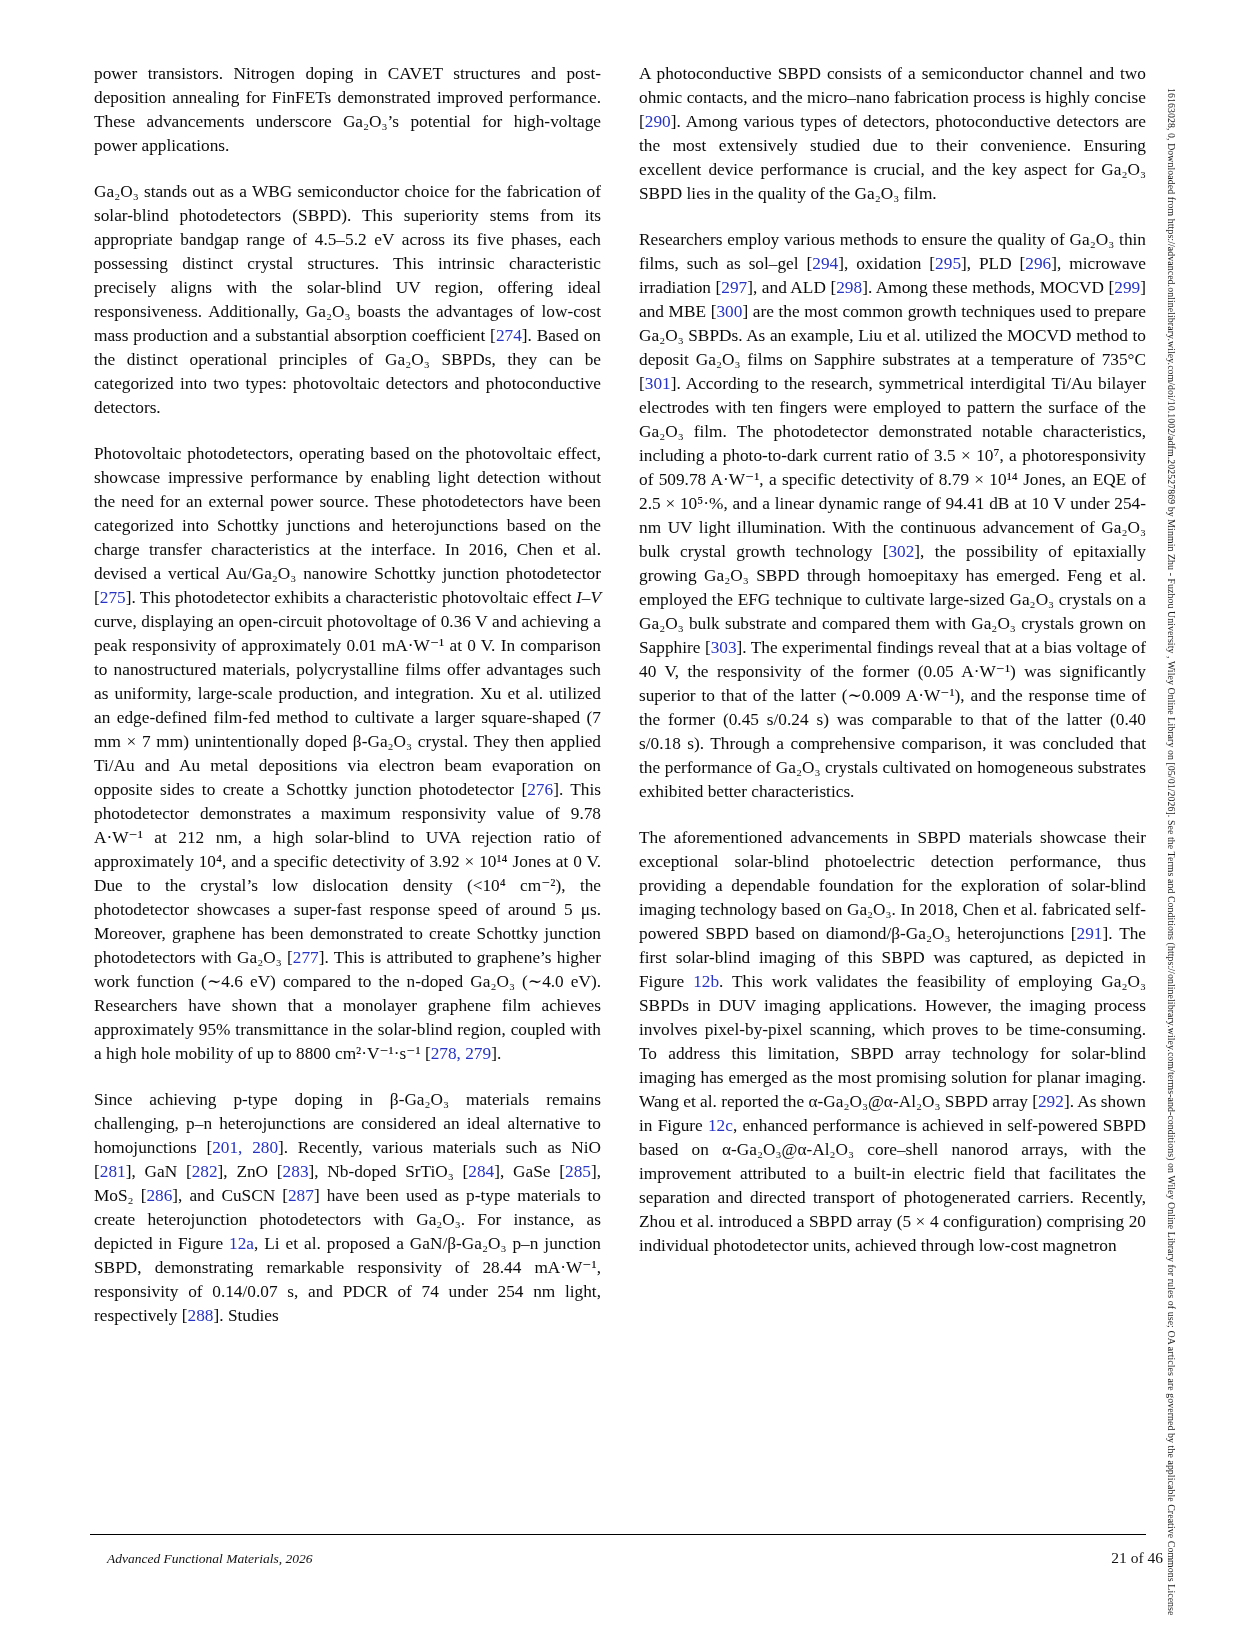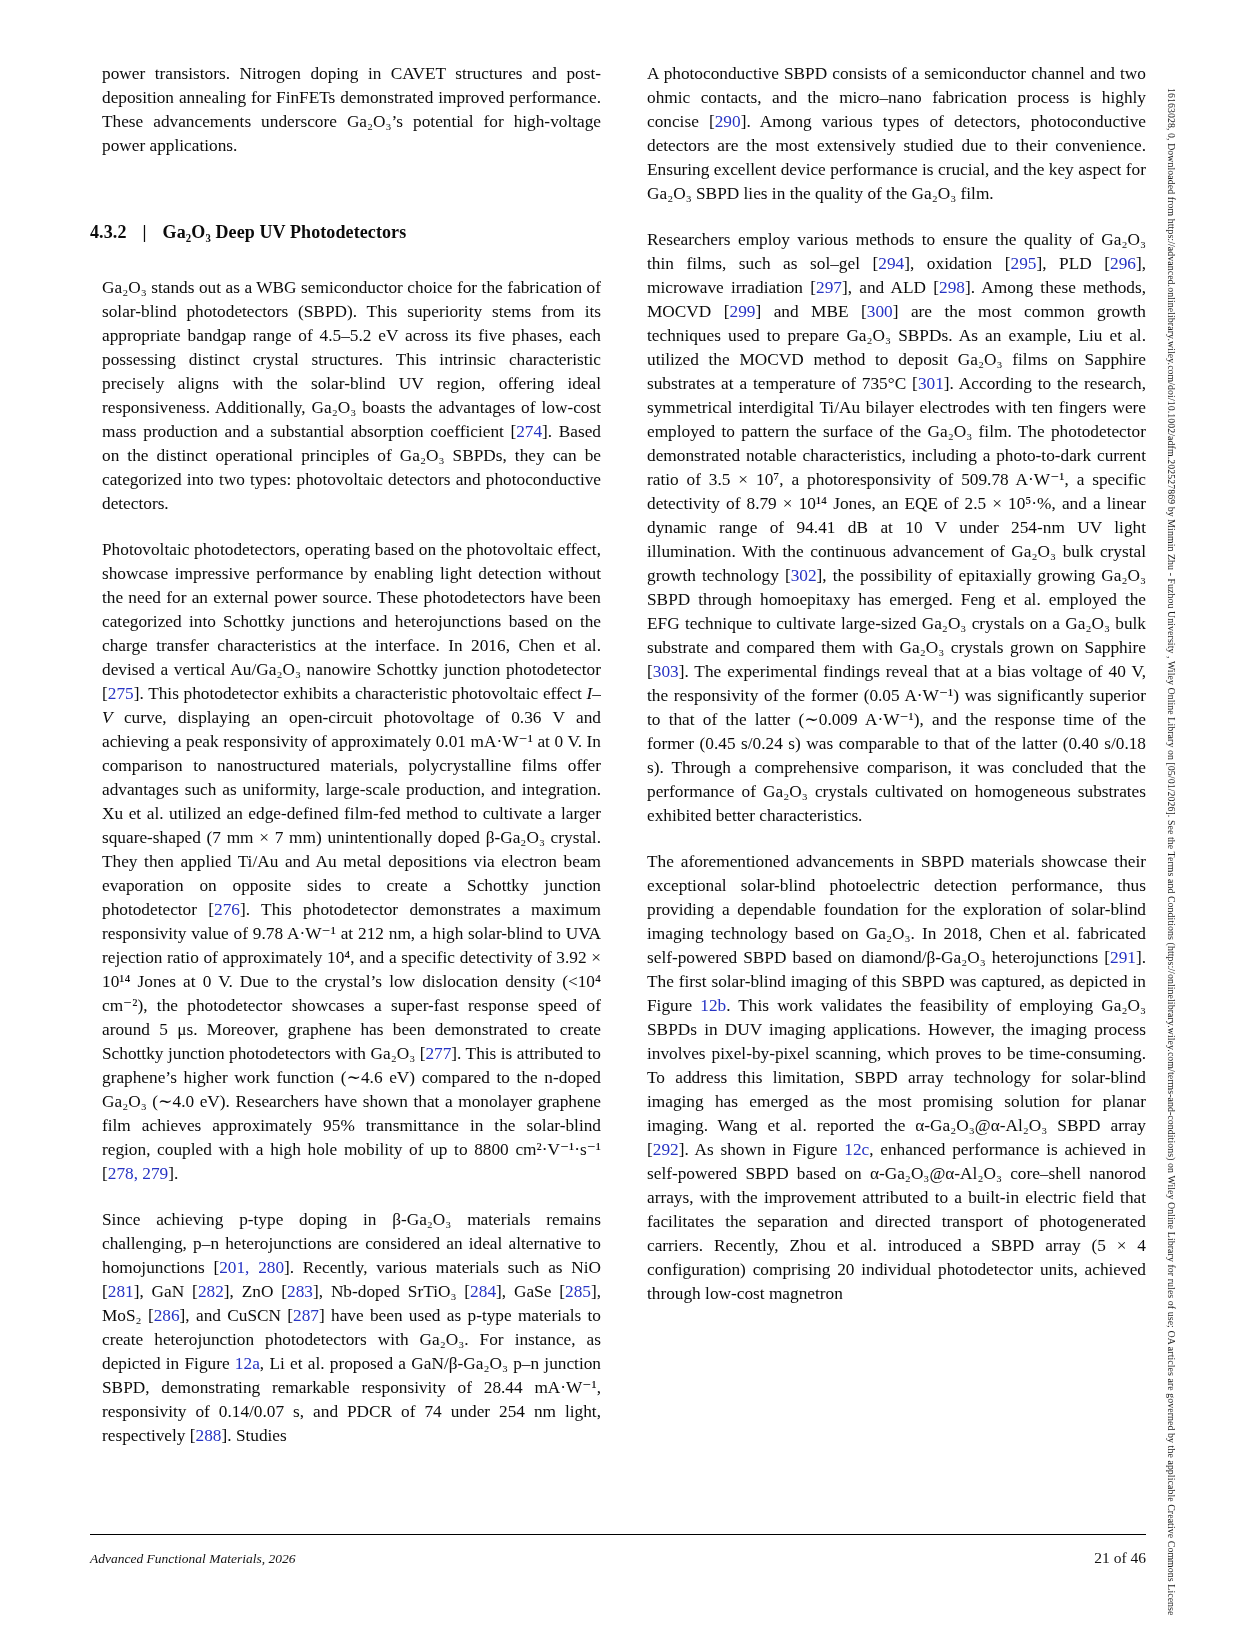--- a/index.html
+++ b/index.html
@@ -10,42 +10,42 @@
     font-family:"Liberation Serif","DejaVu Serif",serif;
     color:#0b0b0b;
     overflow:hidden;
   }
   .content{
     position:absolute;left:90px;top:62px;width:1056px;
     display:flex;gap:34px;
   }
   .col{width:511px;}
   p.body-par{
-    margin:0 0 22px 12px;
+    margin:0 0 22px 4px;
     font-size:17.3px;
     line-height:24px;
     text-align:justify;
   }
   p.body-par:last-child{margin-bottom:0;}
   h2.section-heading{
     font-size:18px;
     line-height:24px;
     font-weight:bold;
     margin:62px 0 32px 0;
     letter-spacing:.1px;
   }
   h2 .pipe{display:inline-block;margin:0 16px;font-weight:bold;}
   .cite{color:var(--link,#2633C4);}
   i{font-style:italic;}
   .footer-rule{
     position:absolute;left:90px;top:1534px;width:1056px;height:0;
     border-top:1.6px solid #000;
   }
   .footer-row{
-    position:absolute;left:90px;top:1549px;width:1056px;
+    position:absolute;left:107px;top:1549px;width:1056px;
     display:flex;justify-content:space-between;align-items:baseline;
   }
   .footer-journal{
     font-style:italic;
     font-size:13.5px;
     color:#111;
   }
   .footer-page{
     font-size:15.5px;
     color:#111;
@@ -70,23 +70,20 @@
 
 <div class="page">
 
   <aside class="side-text">16163028, 0, Downloaded from https://advanced.onlinelibrary.wiley.com/doi/10.1002/adfm.202527869 by Minmin Zhu - Fuzhou University , Wiley Online Library on [05/01/2026]. See the Terms and Conditions (https://onlinelibrary.wiley.com/terms-and-conditions) on Wiley Online Library for rules of use; OA articles are governed by the applicable Creative Commons License</aside>
 
   <main class="content">
 
     <div class="col">
       <p class="body-par">power transistors. Nitrogen doping in CAVET structures and post-deposition annealing for FinFETs demonstrated improved performance. These advancements underscore Ga₂O₃’s potential for high-voltage power applications.</p>
 
-      <h2 class="section-heading">
-        <span>4.3.2</span><span class="pipe">|</span><span>Ga₂O₃ Deep UV Photodetectors</span>
-      </h2>
 
       <p class="body-par">Ga₂O₃ stands out as a WBG semiconductor choice for the fabrication of solar-blind photodetectors (SBPD). This superiority stems from its appropriate bandgap range of 4.5–5.2 eV across its five phases, each possessing distinct crystal structures. This intrinsic characteristic precisely aligns with the solar-blind UV region, offering ideal responsiveness. Additionally, Ga₂O₃ boasts the advantages of low-cost mass production and a substantial absorption coefficient [<span class="cite">274</span>]. Based on the distinct operational principles of Ga₂O₃ SBPDs, they can be categorized into two types: photovoltaic detectors and photoconductive detectors.</p>
 
       <p class="body-par">Photovoltaic photodetectors, operating based on the photovoltaic effect, showcase impressive performance by enabling light detection without the need for an external power source. These photodetectors have been categorized into Schottky junctions and heterojunctions based on the charge transfer characteristics at the interface. In 2016, Chen et al. devised a vertical Au/Ga₂O₃ nanowire Schottky junction photodetector [<span class="cite">275</span>]. This photodetector exhibits a characteristic photovoltaic effect <i>I–V</i> curve, displaying an open-circuit photovoltage of 0.36 V and achieving a peak responsivity of approximately 0.01 mA·W⁻¹ at 0 V. In comparison to nanostructured materials, polycrystalline films offer advantages such as uniformity, large-scale production, and integration. Xu et al. utilized an edge-defined film-fed method to cultivate a larger square-shaped (7 mm × 7 mm) unintentionally doped β-Ga₂O₃ crystal. They then applied Ti/Au and Au metal depositions via electron beam evaporation on opposite sides to create a Schottky junction photodetector [<span class="cite">276</span>]. This photodetector demonstrates a maximum responsivity value of 9.78 A·W⁻¹ at 212 nm, a high solar-blind to UVA rejection ratio of approximately 10⁴, and a specific detectivity of 3.92 × 10¹⁴ Jones at 0 V. Due to the crystal’s low dislocation density (&lt;10⁴ cm⁻²), the photodetector showcases a super-fast response speed of around 5 μs. Moreover, graphene has been demonstrated to create Schottky junction photodetectors with Ga₂O₃ [<span class="cite">277</span>]. This is attributed to graphene’s higher work function (∼4.6 eV) compared to the n-doped Ga₂O₃ (∼4.0 eV). Researchers have shown that a monolayer graphene film achieves approximately 95% transmittance in the solar-blind region, coupled with a high hole mobility of up to 8800 cm²·V⁻¹·s⁻¹ [<span class="cite">278, 279</span>].</p>
 
       <p class="body-par">Since achieving p-type doping in β-Ga₂O₃ materials remains challenging, p–n heterojunctions are considered an ideal alternative to homojunctions [<span class="cite">201, 280</span>]. Recently, various materials such as NiO [<span class="cite">281</span>], GaN [<span class="cite">282</span>], ZnO [<span class="cite">283</span>], Nb-doped SrTiO₃ [<span class="cite">284</span>], GaSe [<span class="cite">285</span>], MoS₂ [<span class="cite">286</span>], and CuSCN [<span class="cite">287</span>] have been used as p-type materials to create heterojunction photodetectors with Ga₂O₃. For instance, as depicted in Figure <span class="cite">12a</span>, Li et al. proposed a GaN/β-Ga₂O₃ p–n junction SBPD, demonstrating remarkable responsivity of 28.44 mA·W⁻¹, responsivity of 0.14/0.07 s, and PDCR of 74 under 254 nm light, respectively [<span class="cite">288</span>]. Studies</p>
     </div>
 
     <div class="col">
 

